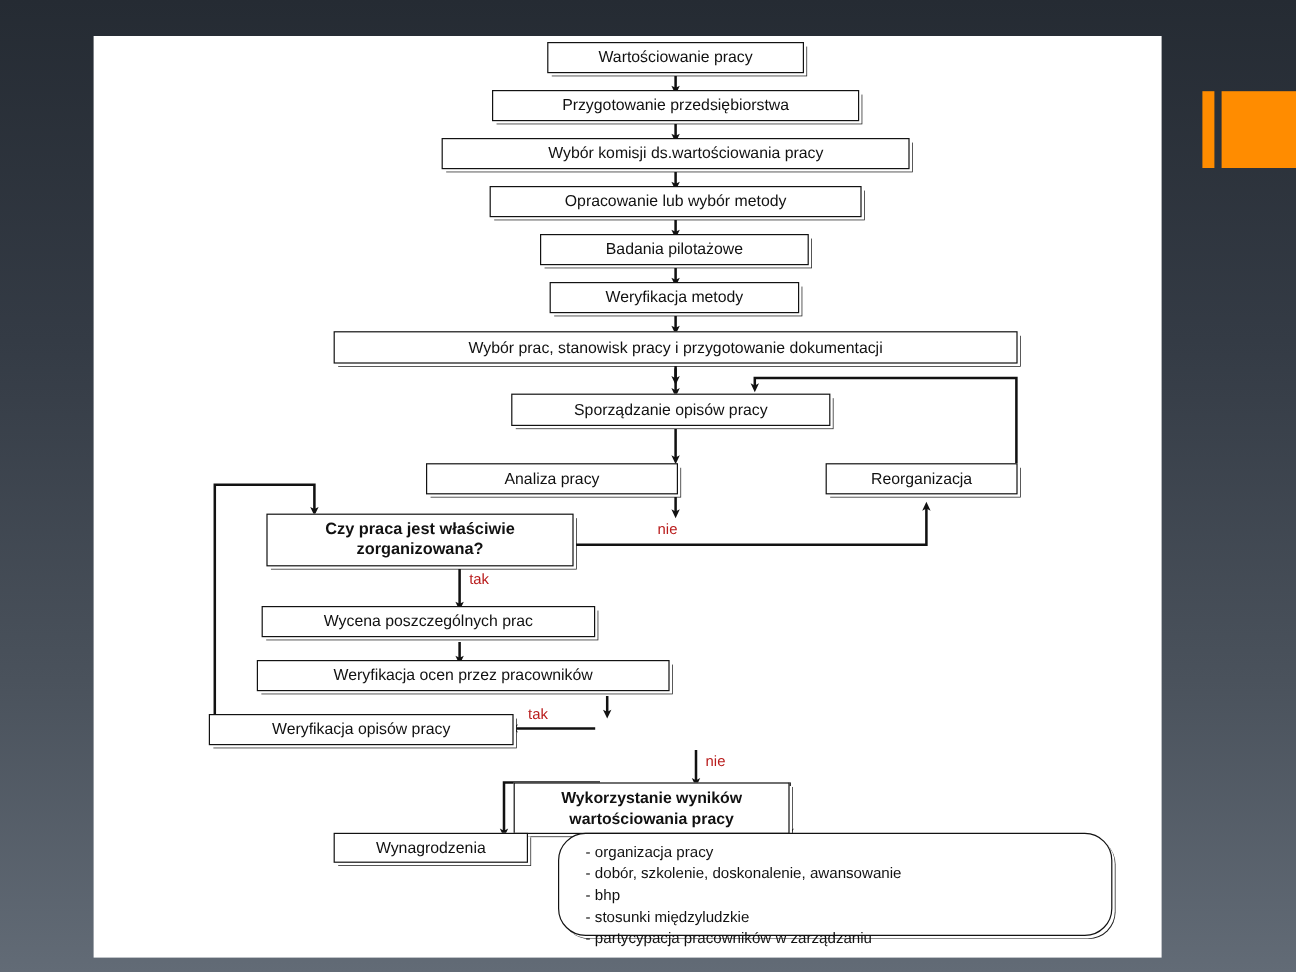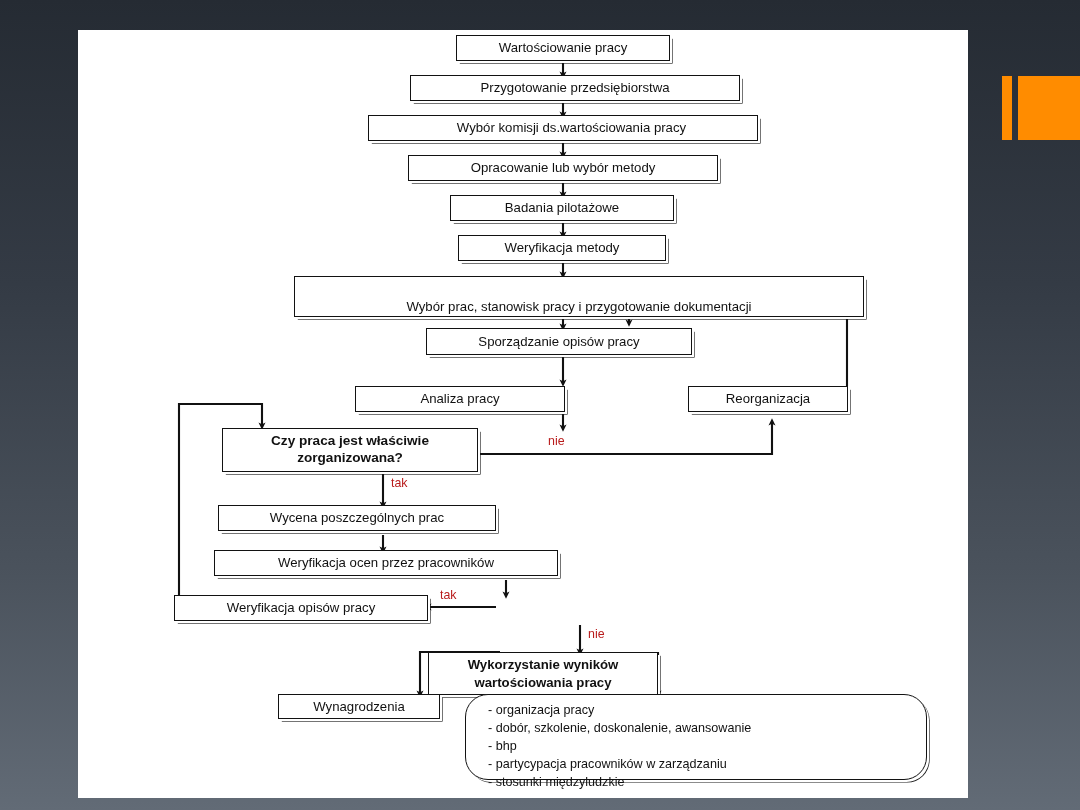--- a/index.html
+++ b/index.html
@@ -162,41 +162,41 @@
 
           <path d="M390,622 L310,622 L310,664" marker-end="url(#ar)"></path>
           <path d="M548,622 L548,664" marker-end="url(#ar)"></path>
         </g>
       </svg>
 
       <div class="node shadow" style="left:346px; top:5px; width:214px; height:26px;">
         <span>Wartościowanie pracy</span>
       </div>
 
-      <div class="node shadow" style="left:300px; top:45px; width:330px; height:26px;">
+      <div class="node shadow" style="left:300px; top:45px; width:306px; height:26px;">
         <span>Przygotowanie przedsiębiorstwa</span>
       </div>
 
       <div class="node shadow" style="left:258px; top:85px; width:390px; height:26px;padding-left:23px;">
         <span>Wybór komisji ds.wartościowania pracy</span>
       </div>
 
       <div class="node shadow" style="left:340px; top:165px; width:224px; height:26px;">
         <span>Badania pilotażowe</span>
       </div>
 
       <div class="node shadow" style="left:298px; top:125px; width:310px; height:26px;">
         <span>Opracowanie lub wybór metody</span>
       </div>
 
       <div class="node shadow" style="left:348px; top:205px; width:208px; height:26px;">
         <span>Weryfikacja metody</span>
       </div>
 
-      <div class="node shadow" style="left:184px; top:246px; width:570px; height:41px;align-items:flex-end;">
+      <div class="node shadow" style="left:168px; top:246px; width:570px; height:27px;">
         <span>Wybór prac, stanowisk pracy i przygotowanie dokumentacji</span>
       </div>
 
       <div class="node shadow" style="left:316px; top:298px; width:266px; height:27px;">
         <span>Sporządzanie opisów pracy</span>
       </div>
 
       <div class="node shadow" style="left:245px; top:356px; width:210px; height:26px;">
         <span>Analiza pracy</span>
       </div>
@@ -227,22 +227,22 @@
       </div>
 
       <div class="node shadow" style="left:168px; top:664px; width:162px; height:25px;">
         <span>Wynagrodzenia</span>
       </div>
 
       <div class="node shadow listbox" style="left:355px; top:664px; width:462px; height:86px;border-radius:23px;">
         <div class="li">-  organizacja pracy</div>
         <div class="li">-  dobór, szkolenie, doskonalenie, awansowanie</div>
         <div class="li">-  bhp</div>
+        <div class="li">-  stosunki międzyludzkie</div>
         <div class="li">-  partycypacja pracowników w zarządzaniu</div>
-        <div class="li">-  stosunki międzyludzkie</div>
       </div>
 
       <div class="edge-label" style="left:438px; top:404px;">nie</div>
 
       <div class="edge-label" style="left:281px; top:446px;">tak</div>
 
       <div class="edge-label" style="left:330px; top:558px;">tak</div>
 
       <div class="edge-label" style="left:478px; top:597px;">nie</div>
 

